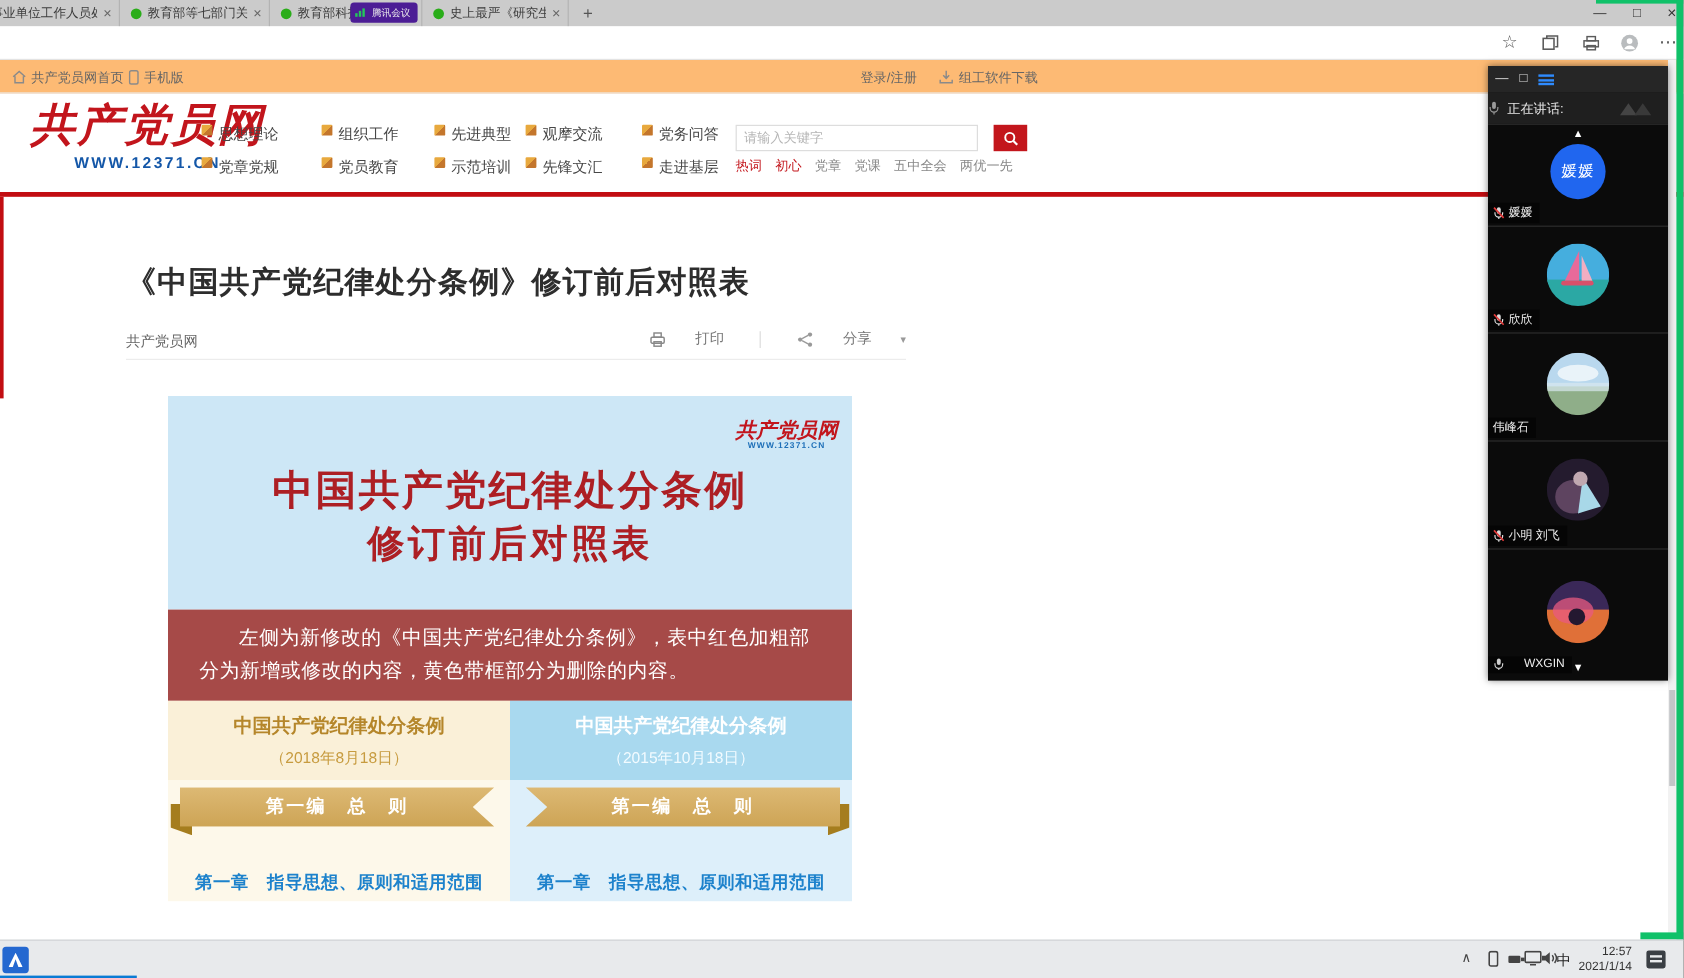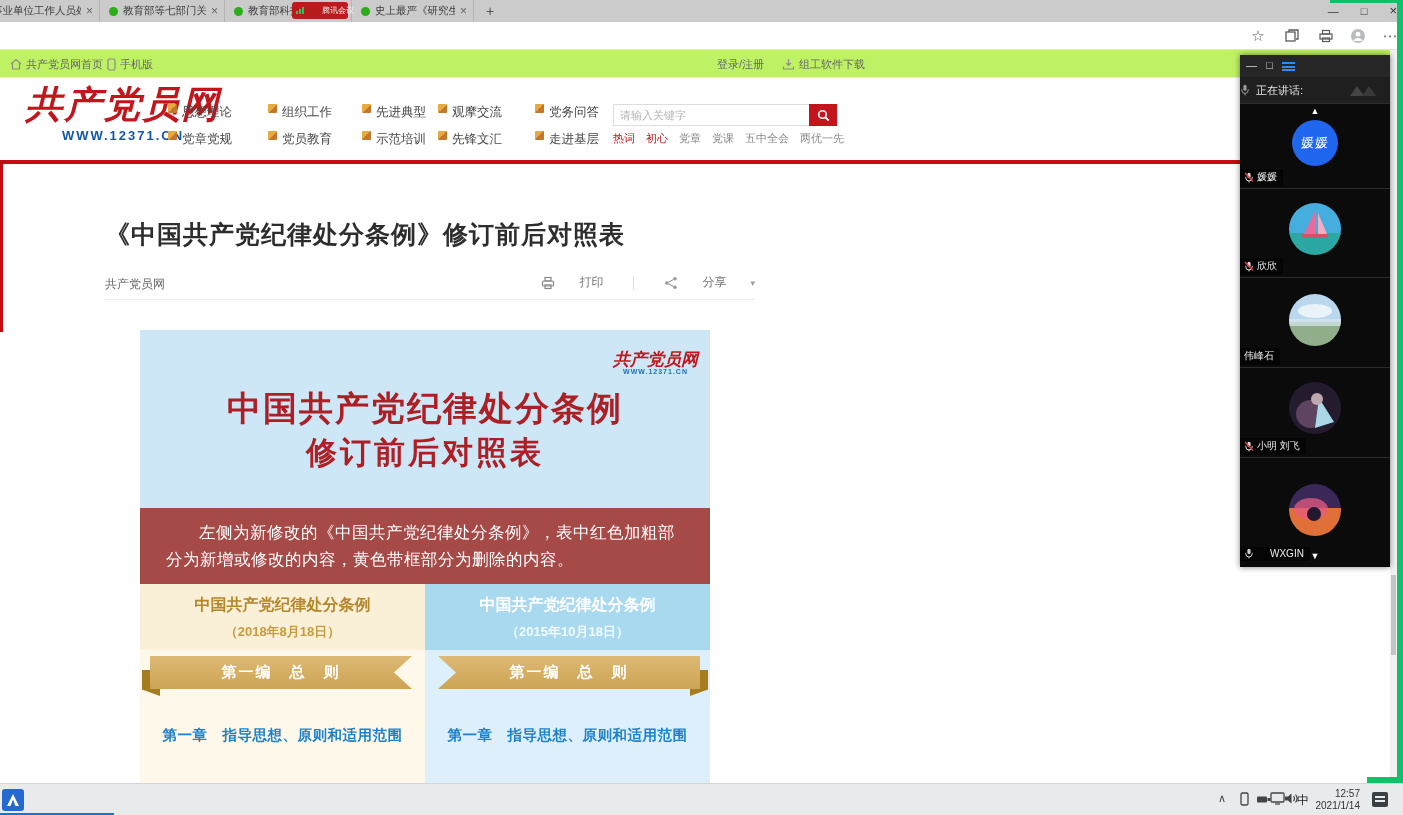--- a/index.html
+++ b/index.html
@@ -7,46 +7,46 @@
   body { font-family:"Liberation Sans", sans-serif; }
   .screen { position:relative; width:1403px; height:815px; background:#fff; overflow:hidden; margin:0 auto; }
 
   
   .tabbar { position:absolute; left:0; top:0; width:1403px; height:22px; background:#cbcbcb; z-index:6; }
   .tab { position:absolute; top:0; height:22px; display:flex; align-items:center; padding:0 6px; border-right:1px solid #b3b3b3; }
   .tab-title { font-size:10.5px; color:#3c3c3c; white-space:nowrap; overflow:hidden; text-overflow:clip; flex:1; }
   .tab-close { font-size:12px; color:#666; margin-left:5px; cursor:default; }
   .favicon { width:9px; height:9px; border-radius:50%; background:#2aad19; margin-right:5px; flex:0 0 auto; }
   .newtab { position:absolute; left:481px; top:2px; width:18px; height:18px; font-size:14px; color:#555; text-align:center; line-height:18px; }
-  .meetpill { position:absolute; left:292px; top:2px; width:56px; height:17px; background:#b91c1c; border-radius:3px; display:flex; align-items:center; padding:0 4px; gap:18px; z-index:8; }
+  .meetpill { position:absolute; left:292px; top:2px; width:56px; height:17px; background:#4c1d95; border-radius:3px; display:flex; align-items:center; padding:0 4px; gap:6px; z-index:8; }
   .meetpill .sig { display:flex; align-items:flex-end; gap:1px; }
   .meetpill .sig i { display:block; width:2px; background:#24c75a; }
   .meetpill .sig i:nth-child(1){height:3px;} .meetpill .sig i:nth-child(2){height:5px;} .meetpill .sig i:nth-child(3){height:7px;}
   .meetpill .lbl { font-size:8px; color:#eee; white-space:nowrap; }
   .winctl { position:absolute; right:6px; top:0; height:22px; display:flex; align-items:center; gap:22px; color:#333; }
   .winctl span { font-size:11px; line-height:22px; }
 
   
   .btoolbar { position:absolute; left:0; top:22px; width:1403px; height:28px; background:#fff; border-bottom:1px solid #e3e3e3; z-index:6; }
   .btoolbar .ticon { position:absolute; top:5px; width:18px; height:18px; color:#5a5a5a; font-size:15px; text-align:center; line-height:18px; }
 
   
-  .sitebar { position:absolute; left:0; top:50px; width:1403px; height:28px; background:#bef264; border-bottom:1px solid #ececec; font-size:11px; color:#666; }
+  .sitebar { position:absolute; left:0; top:50px; width:1403px; height:28px; background:#fdba74; border-bottom:1px solid #ececec; font-size:11px; color:#666; }
   .sitebar .itm { position:absolute; top:0; height:28px; display:flex; align-items:center; gap:4px; }
 
   
   .logo { position:absolute; left:8px; top:84px; width:230px; text-align:center; }
   .logo .cn { font-family:"DejaVu Serif", serif; font-style:italic; font-weight:bold; font-size:37px; color:#c2151c; letter-spacing:2px; line-height:40px; white-space:nowrap; }
   .logo .url { font-size:13px; font-weight:bold; color:#1457a8; letter-spacing:2px; margin-top:4px; }
   .nav { position:absolute; left:168px; top:104px; display:flex; }
   .nav .col { display:flex; flex-direction:column; gap:10px; }
   .nav .col:nth-child(1){width:100px;} .nav .col:nth-child(2){width:94px;} .nav .col:nth-child(3){width:76px;} .nav .col:nth-child(4){width:97px;} .nav .col:nth-child(5){width:80px;}
   .nav .ni { display:flex; align-items:flex-start; gap:5px; font-size:12.5px; color:#474747; white-space:nowrap; }
   .nav .nicon { width:9px; height:9px; border-radius:1px; background:linear-gradient(135deg,#e8a93e 50%,#c4762c 50%); flex:0 0 auto; }
-  .search { position:absolute; left:613px; top:104px; width:224px; height:22px; }
+  .search { position:absolute; left:613px; top:104px; width:243px; height:22px; }
   .search input { position:absolute; left:0; top:0; width:202px; height:22px; border:1px solid #ddd; font-size:11px; padding:0 6px; color:#444; outline:none; }
   .search input::placeholder { color:#b5b5b5; }
   .search .sbtn { position:absolute; right:0; top:0; width:28px; height:22px; background:#c3161c; display:flex; align-items:center; justify-content:center; }
   .hot { position:absolute; left:613px; top:131px; display:flex; gap:11px; font-size:11px; color:#888; }
   .hot .red { color:#c3161c; }
   .redrule { position:absolute; left:0; top:160px; width:1403px; height:4px; background:#c20d12; }
   .redleft { position:absolute; left:0; top:164px; width:3px; height:168px; background:#c20d12; }
 
   
   .art-title { position:absolute; left:105px; top:218px; width:700px; font-size:25px; font-weight:bold; color:#2d2d2d; letter-spacing:1px; }
@@ -64,25 +64,25 @@
   .p-logo .url { font-size:7px; font-weight:bold; color:#1d6fb8; letter-spacing:1px; }
   .p-t1 { position:absolute; left:0; top:56px; width:570px; text-align:center; font-family:"DejaVu Serif", serif; font-weight:bold; font-size:34px; color:#ad1f24; letter-spacing:2px; }
   .p-t2 { position:absolute; left:0; top:102px; width:570px; text-align:center; font-family:"DejaVu Serif", serif; font-weight:bold; font-size:31px; color:#ad1f24; letter-spacing:3px; }
   .p-banner { position:absolute; left:0; top:178px; width:570px; height:76px; background:#a64a48; color:#fff; }
   .p-banner .txt { padding:11px 26px 0 26px; font-size:16.5px; line-height:27px; text-indent:2em; letter-spacing:0.5px; }
   .p-heads { position:absolute; left:0; top:254px; width:570px; height:66px; }
   .p-head { position:absolute; top:0; width:285px; height:66px; text-align:center; padding-top:11px; }
   .p-head.l { left:0; background:#faf0d8; }
   .p-head.r { left:285px; background:#a9d9ef; }
   .p-head .t { font-size:16px; font-weight:bold; }
-  .p-head .d { font-size:13px; margin-top:7px;font-weight:bold; }
+  .p-head .d { font-size:13px; margin-top:7px; }
   .p-head.l .t { color:#b5862a; } .p-head.l .d { color:#c79b3f; }
   .p-head.r .t { color:#fff; } .p-head.r .d { color:#f2fbff; }
   .p-body { position:absolute; left:0; top:320px; width:570px; height:133px; }
-  .p-col { position:absolute; top:0; width:285px; height:133px;text-decoration:underline; }
+  .p-col { position:absolute; top:0; width:285px; height:101px;text-decoration:underline; }
   .p-col.l { left:0; background:#fdf8ea; }
   .p-col.r { left:285px; background:#ddeffa; }
   .ribbon { position:absolute; top:6px; height:33px; display:flex; align-items:center; justify-content:center; background:linear-gradient(#ddb974,#cda455); color:#fff; font-weight:bold; font-size:15px; letter-spacing:2px; z-index:2; }
   .ribbon.l { left:10px; width:262px; clip-path:polygon(0 0,100% 0,calc(100% - 18px) 50%,100% 100%,0 100%); }
   .ribbon.r { left:13px; width:262px; clip-path:polygon(0 0,100% 0,100% 100%,0 100%,18px 50%); }
   .fold { position:absolute; width:18px; height:26px; background:#a57d1e; top:20px; z-index:1; }
   .fold.l { left:2px; clip-path:polygon(0 0,100% 0,100% 100%,0 75%); }
   .fold.r { right:2px; clip-path:polygon(0 0,100% 0,100% 75%,0 100%); }
   .chapter { position:absolute; left:0; top:76px; width:285px; text-align:center; font-size:14.5px; font-weight:bold; color:#1d82cc; letter-spacing:0.5px; }
 

